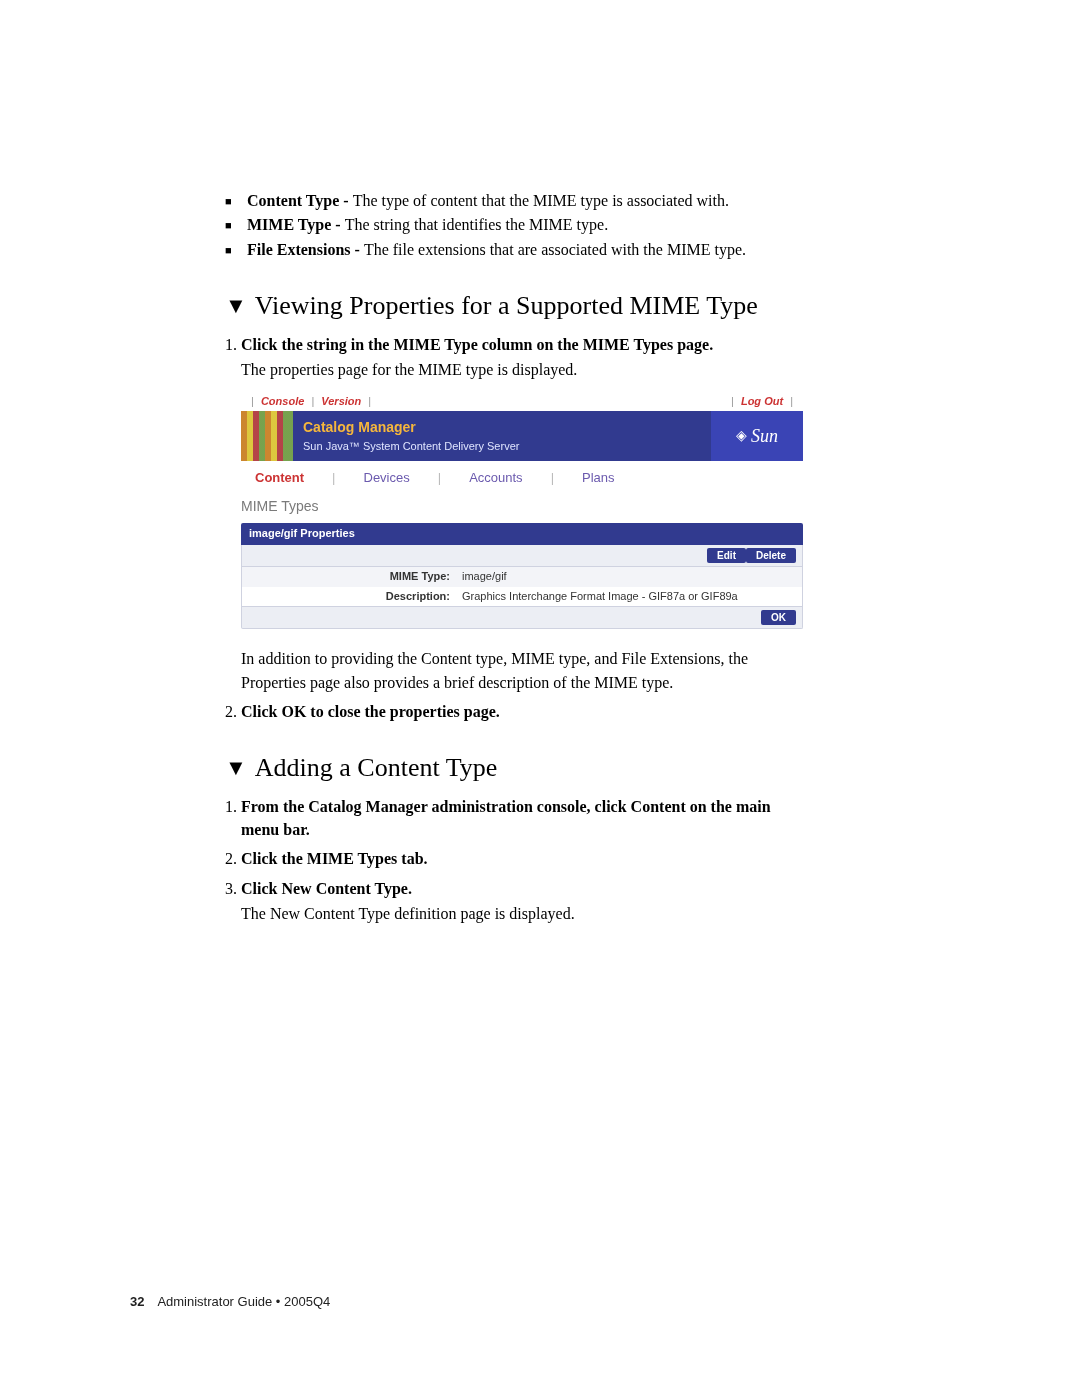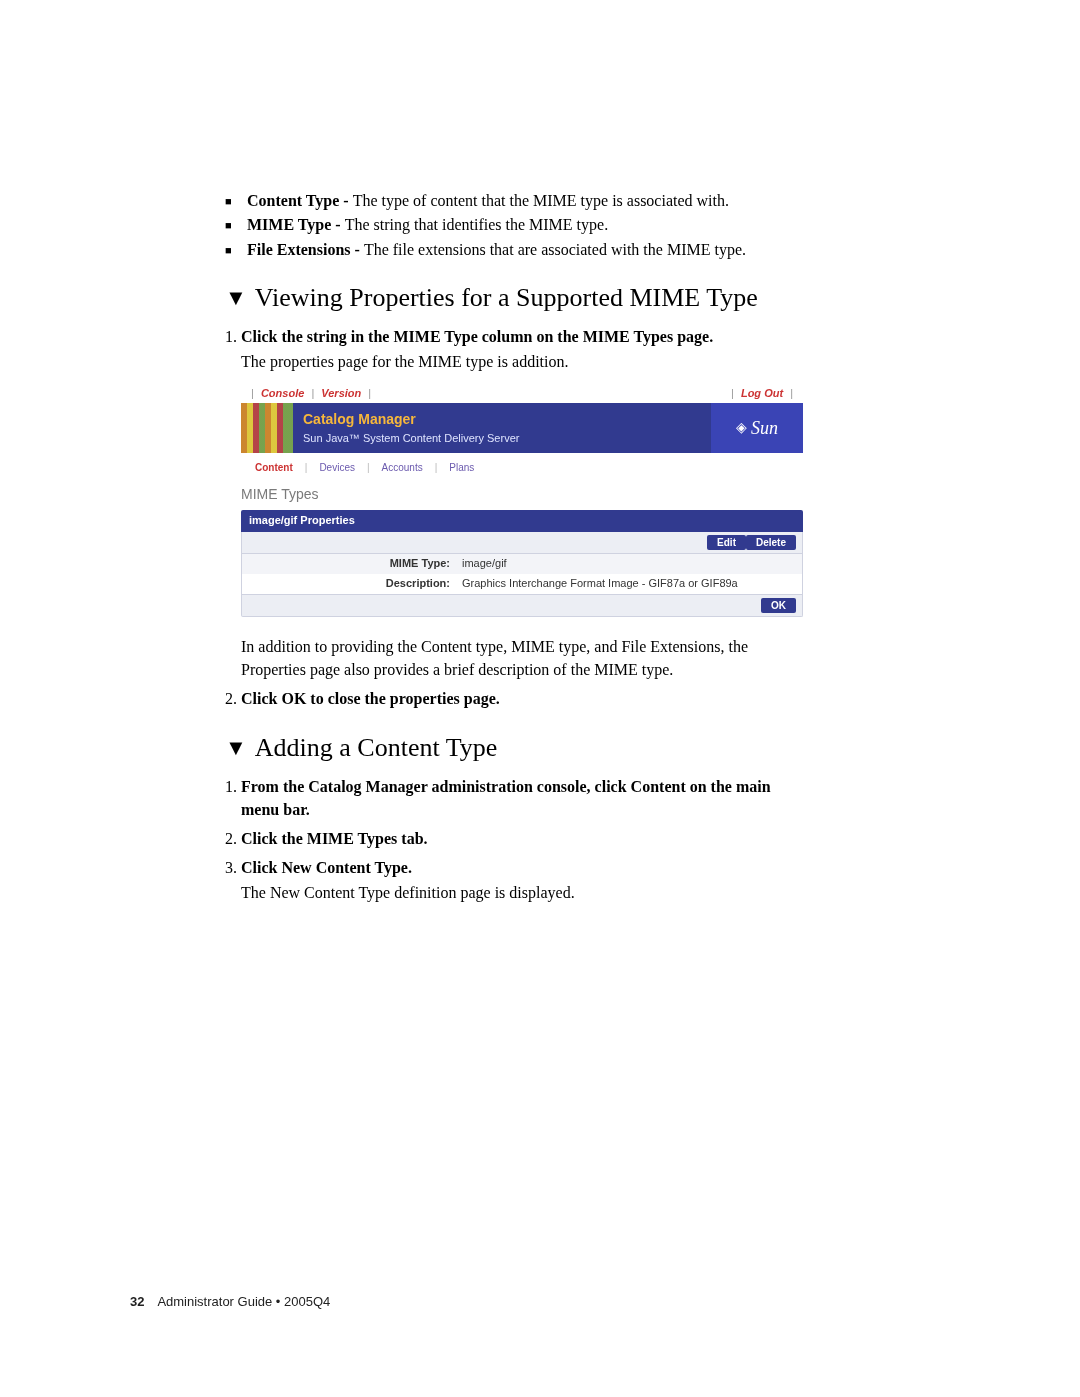--- a/index.html
+++ b/index.html
@@ -33,21 +33,21 @@
     content: "■";
     position: absolute;
     left: 0;
     font-size: 11px;
     top: 4px;
   }
   .bullet-label { font-weight: bold; }
   .section-heading {
     font-size: 26px;
     font-weight: normal;
-    margin: 22px 0 12px 0;
+    margin: 30px 0 12px 0;
     font-family: Georgia, serif;
   }
   .section-heading .marker {
     display: inline-block;
     margin-right: 8px;
     font-size: 22px;
     vertical-align: 1px;
   }
   .ord-list {
     margin: 0 0 14px 0;
@@ -113,23 +113,23 @@
     align-items: center;
     justify-content: center;
     color: #fff;
     font-style: italic;
     font-family: Georgia, serif;
     font-size: 18px;
   }
   .ui-masthead .sun-logo .diamond { margin-right: 4px; font-style: normal; font-size: 14px; }
   .ui-tabs {
     display: flex;
-    gap: 0;
+    gap: 16px;
     padding: 8px 10px 6px 10px;
-    font-size: 10px;
+    font-size: 13px;
   }
   .ui-tabs a { text-decoration: none; color: #6b5aae; padding: 0 4px; }
   .ui-tabs a.active { color: #c33; font-weight: bold; }
   .ui-tabs .sep { color: #bbb; margin: 0 8px; }
   .ui-page-title {
     font-size: 14px;
     color: #7a7a7a;
     padding: 2px 10px 6px 0;
     font-family: Arial, sans-serif;
   }
@@ -204,21 +204,21 @@
     </li>
   </ul>
 
   <h2 class="section-heading">
     <span class="marker">▼</span><span>Viewing Properties for a Supported MIME Type</span>
   </h2>
 
   <ol class="ord-list">
     <li>
       <span class="step-lead">Click the string in the MIME Type column on the MIME Types page.</span>
-      <span class="step-body">The properties page for the MIME type is addition.</span>
+      <span class="step-body">The properties page for the MIME type is displayed.</span>
 
       <div class="ui-shot">
         <div class="ui-topbar">
           <div class="left">
             <span class="sep">|</span>
             <a>Console</a>
             <span class="sep">|</span>
             <a>Version</a>
             <span class="sep">|</span>
           </div>

